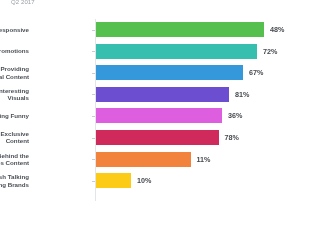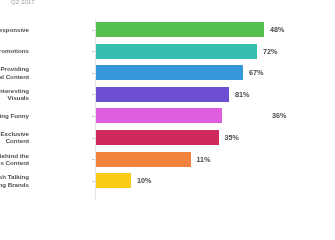--- a/index.html
+++ b/index.html
@@ -108,28 +108,28 @@
           <div>Sharing Interesting</div>
           <div>Visuals</div>
         </div>
         <div class="bar" title="Sharing Interesting Visuals 38%" style="top: 67.8px; left: 80px; width: 133px; height: 15px; background: rgb(108, 79, 209);"></div>
         <div class="bar-value" style="left: 219px; top: 70.8px;">81%</div>
         <div class="tick" style="top: 96.9px;"></div>
         <div class="bar-label" style="top: 93.1px;">
           <div>Being Funny</div>
         </div>
         <div class="bar" title="Being Funny 36%" style="top: 89.4px; left: 80px; width: 126px; height: 15px; background: rgb(221, 94, 222);"></div>
-        <div class="bar-value" style="left: 212px; top: 92.4px; margin-left: 44px;">36%</div>
+        <div class="bar-value" style="left: 212px; top: 92.4px;">36%</div>
         <div class="tick" style="top: 118.5px;"></div>
         <div class="bar-label" style="top: 110.9px;">
           <div>Offering Exclusive</div>
           <div>Content</div>
         </div>
         <div class="bar" title="Offering Exclusive Content 35%" style="top: 111px; left: 80px; width: 122.5px; height: 15px; background: rgb(207, 42, 91);"></div>
-        <div class="bar-value" style="left: 208.5px; top: 114px;">35%</div>
+        <div class="bar-value" style="left: 208.5px; top: 114px;">78%</div>
         <div class="tick" style="top: 140.1px;"></div>
         <div class="bar-label" style="top: 132.5px;">
           <div>Providing Behind the</div>
           <div>Scenes Content</div>
         </div>
         <div class="bar" title="Providing Behind the Scenes Content 27%" style="top: 132.6px; left: 80px; width: 94.5px; height: 15px; background: rgb(242, 131, 60);"></div>
         <div class="bar-value" style="left: 180.5px; top: 135.6px;">11%</div>
         <div class="tick" style="top: 161.7px;"></div>
         <div class="bar-label" style="top: 154.1px;">
           <div>Trash Talking</div>

